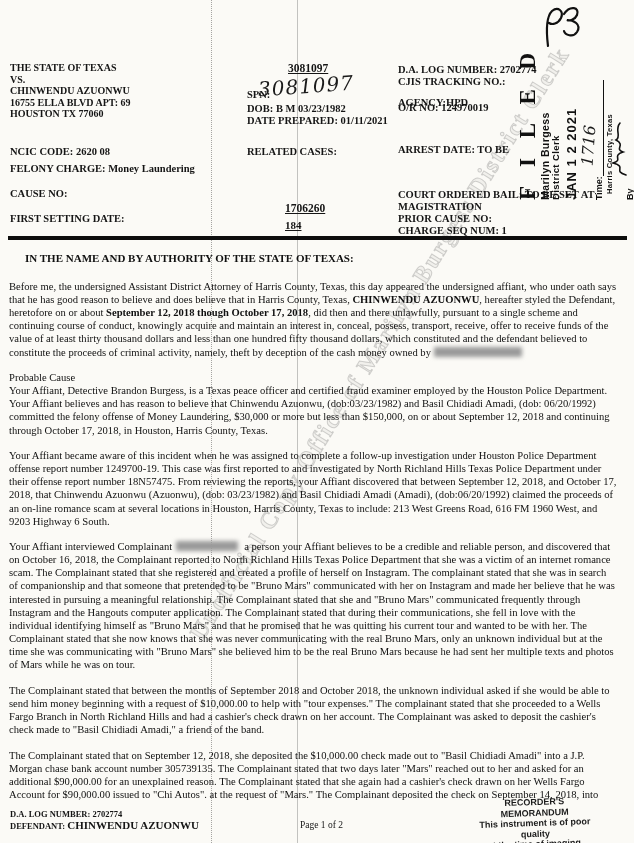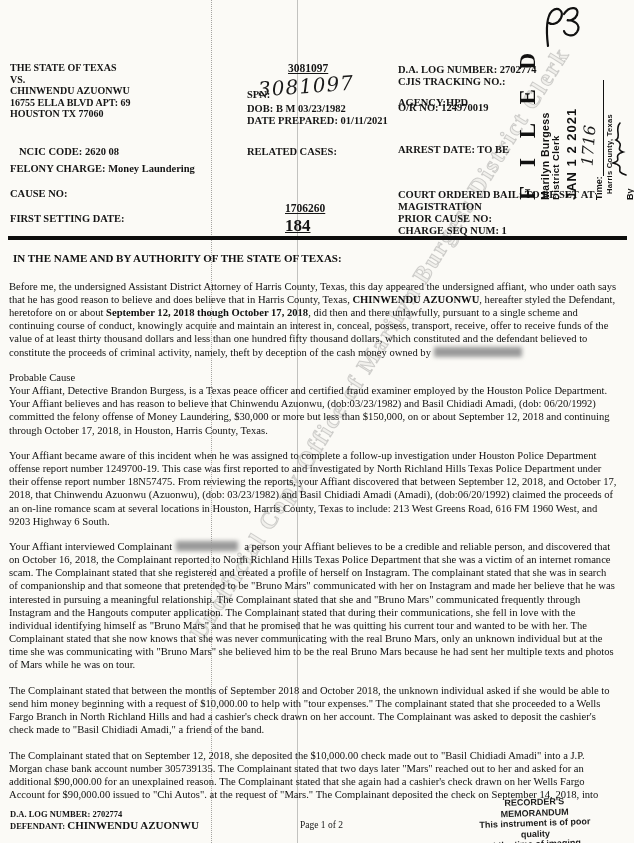--- a/index.html
+++ b/index.html
@@ -13,21 +13,21 @@
   .fold-solid  { position:absolute; top:0; bottom:0; width:0; border-left:1px solid rgba(90,90,90,.35); }
 
   .hdr { position:absolute; font-weight:bold; white-space:nowrap; }
   .h11 { font-size:10px; line-height:11.6px; }
   .h10 { font-size:10.5px; line-height:11.6px; }
   .u   { text-decoration:underline; }
 
   .rule { position:absolute; left:8px; top:236px; width:619px; height:4px; background:#0d0d0d; }
 
   .bodytext { position:absolute; left:9px; top:252px; width:608px; font-size:10.6px; line-height:13.1px; color:#101010; }
-  .bodytext .heading { font-weight:bold; font-size:11px; margin:0 0 15px 4px; }
+  .bodytext .heading { font-weight:bold; font-size:11px; margin:0 0 15px 16px; }
   .bodytext p { margin:0 0 12.5px 0; }
   .b { font-weight:bold; }
   .pc-line { margin:0; }
 
   .redact { display:inline-block; vertical-align:-1px; background:#9a9a9a; filter:blur(2px); border-radius:1px; }
   .redact1 { width:88px; height:10px; }
   .redact2 { width:62px; height:10px; margin:0 6px 0 4px; }
 
   
   .stamp {
@@ -84,36 +84,36 @@
 
   <div class="watermark">Unofficial Copy Office of Marilyn Burgess District Clerk</div>
 
   <div class="hdr h11" style="left:10px; top:62px;">
     <div>THE STATE OF TEXAS</div>
     <div>VS.</div>
     <div>CHINWENDU AZUONWU</div>
     <div>16755 ELLA BLVD APT: 69</div>
     <div>HOUSTON TX 77060</div>
   </div>
-  <div class="hdr h10" style="left:10px; top:146px;margin-left:9px;">NCIC CODE: 2620 08</div>
+  <div class="hdr h10" style="left:10px; top:146px;">NCIC CODE: 2620 08</div>
   <div class="hdr h10" style="left:10px; top:163px;">
     <span>FELONY CHARGE:</span>
     <span>Money Laundering</span>
   </div>
   <div class="hdr h10" style="left:10px; top:188px;">CAUSE NO:</div>
   <div class="hdr h10" style="left:10px; top:213px;">FIRST SETTING DATE:</div>
 
   <div class="hdr h11 u" style="left:288px; top:63px; font-size:11.5px;">3081097</div>
   <div class="hdr h10" style="left:247px; top:89px;text-align:right;">SPN:</div>
   <div class="hand spn-hand">3081097</div>
   <div class="hdr h10" style="left:247px; top:103px;">DOB: B M 03/23/1982</div>
   <div class="hdr h10" style="left:247px; top:115px;">DATE PREPARED: 01/11/2021</div>
   <div class="hdr h10" style="left:247px; top:146px;">RELATED CASES:</div>
   <div class="hdr h11 u" style="left:285px; top:203px; font-size:11.5px;">1706260</div>
-  <div class="hdr h11 u" style="left:285px; top:220px; font-size:17px;">184</div>
+  <div class="hdr h11 u" style="left:285px; top:220px; font-size:11px;">184</div>
 
   <div class="hdr h10" style="left:398px; top:64px;">D.A. LOG NUMBER: 2702774</div>
   <div class="hdr h10" style="left:398px; top:76px;">CJIS TRACKING NO.:</div>
   <div class="hdr h10" style="left:398px; top:89px;margin-top:8px;">AGENCY:HPD</div>
   <div class="hdr h10" style="left:398px; top:102px;">O/R NO: 124970019</div>
   <div class="hdr h10" style="left:398px; top:115px;margin-top:29px;">ARREST DATE: TO BE</div>
   <div class="hdr h10" style="left:398px; top:189px;">COURT ORDERED BAIL: TO BE SET AT</div>
   <div class="hdr h10" style="left:398px; top:201px;">MAGISTRATION</div>
   <div class="hdr h10" style="left:398px; top:213px;">PRIOR CAUSE NO:</div>
   <div class="hdr h10" style="left:398px; top:225px;">CHARGE SEQ NUM: 1</div>

